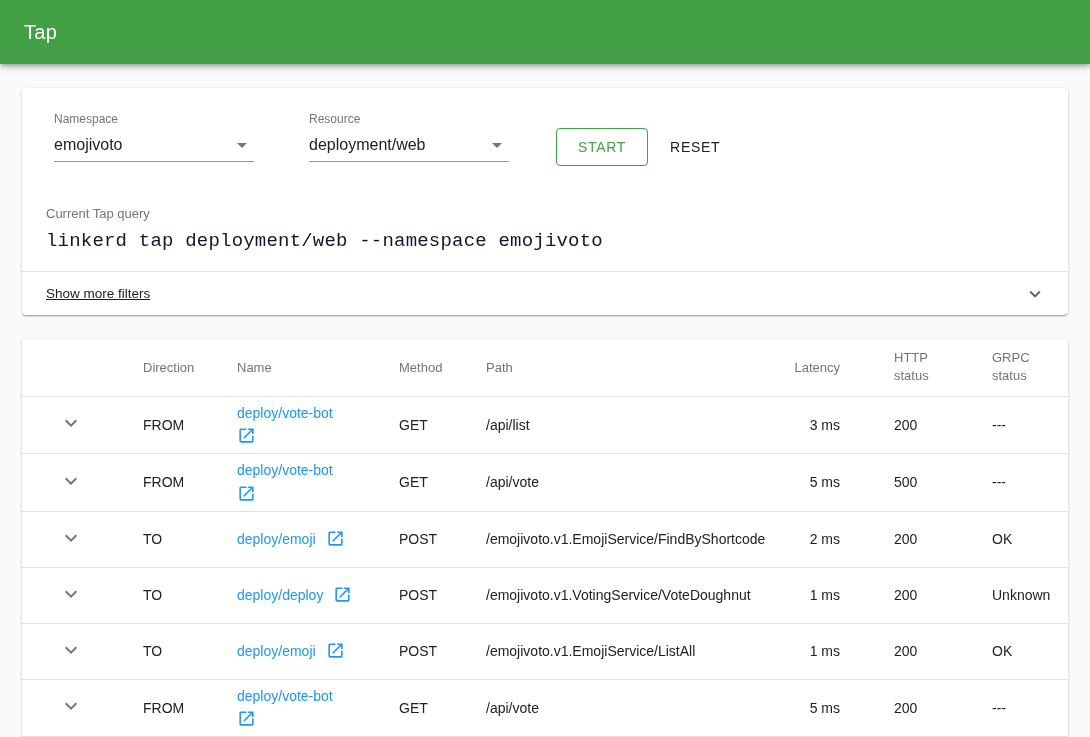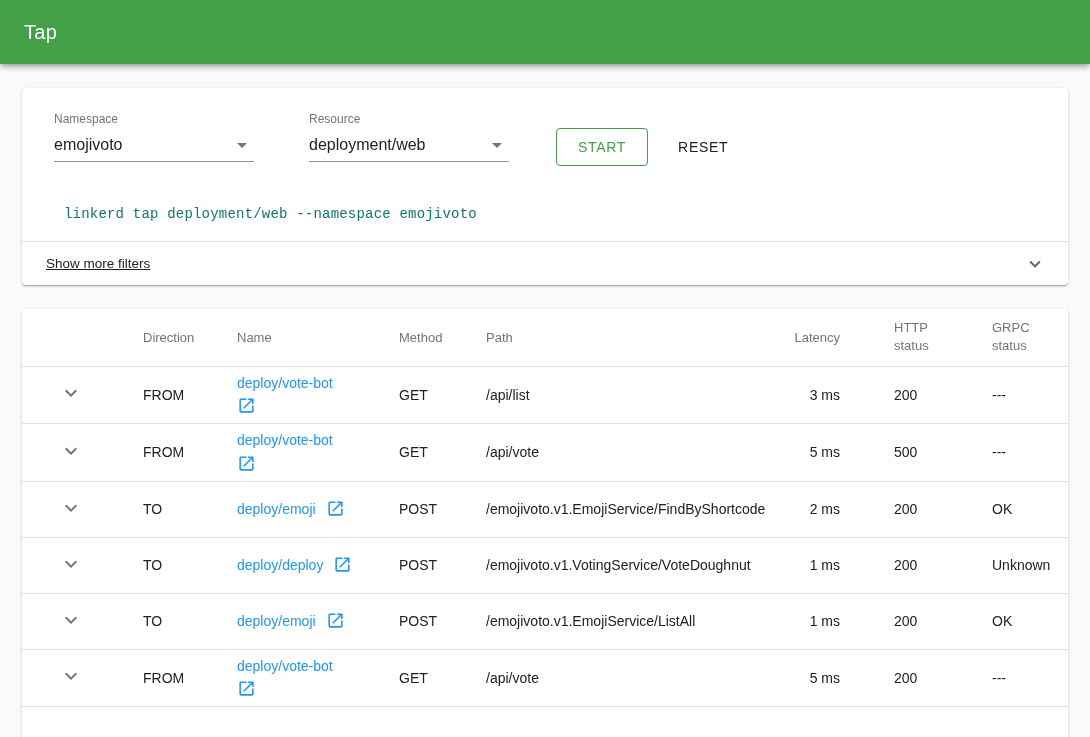--- a/index.html
+++ b/index.html
@@ -67,34 +67,33 @@
     color: var(--accent-green, #43a047);
     border-radius: 4px;
     padding: 10px 21px;
     font-size: 14px; font-weight: 500; letter-spacing: .7px;
     cursor: pointer;
   }
   .reset-button {
     font-family: inherit;
     background: none; border: none;
     color: var(--text-primary, #212121);
-    padding: 10px 8px; margin-left: 22px;
+    padding: 10px 8px; margin-left: 14px;
     font-size: 14px; font-weight: 500; letter-spacing: .7px;
     cursor: pointer;
   }
 
   .query-section { margin-top: 40px; }
   .query-label { font-size: 13px; color: var(--text-secondary, #616161); }
   .query-text {
     margin-top: 9px;
     font-family: "Liberation Mono", "DejaVu Sans Mono", monospace;
-    font-size: 14px;
+    font-size: 19px;
     letter-spacing: .2px;
-    color: #0f766e;
-    margin-left: 18px;
+    color: #0f172a;
   }
 
   .filter-divider { border: none; border-top: 1px solid var(--divider, #e0e0e0); margin: 19px 0 0 0; }
 
   .expand-filters-row {
     display: flex; align-items: center; justify-content: space-between;
     height: 43px;
     padding: 0 22px 0 24px;
     cursor: pointer;
   }
@@ -174,20 +173,21 @@
           </div>
         </div>
 
         <div class="filter-buttons">
           <button class="start-button">START</button>
           <button class="reset-button">RESET</button>
         </div>
       </div>
 
       <div class="query-section">
+        <div class="query-label">Current Tap query</div>
         <div class="query-text">linkerd tap deployment/web --namespace emojivoto</div>
       </div>
     </div>
 
     <hr class="filter-divider">
 
     <div class="expand-filters-row">
       <span class="expand-filters-label">Show more filters</span>
       <span class="chevron-icon">
         <svg viewBox="0 0 24 24" width="22" height="22">

